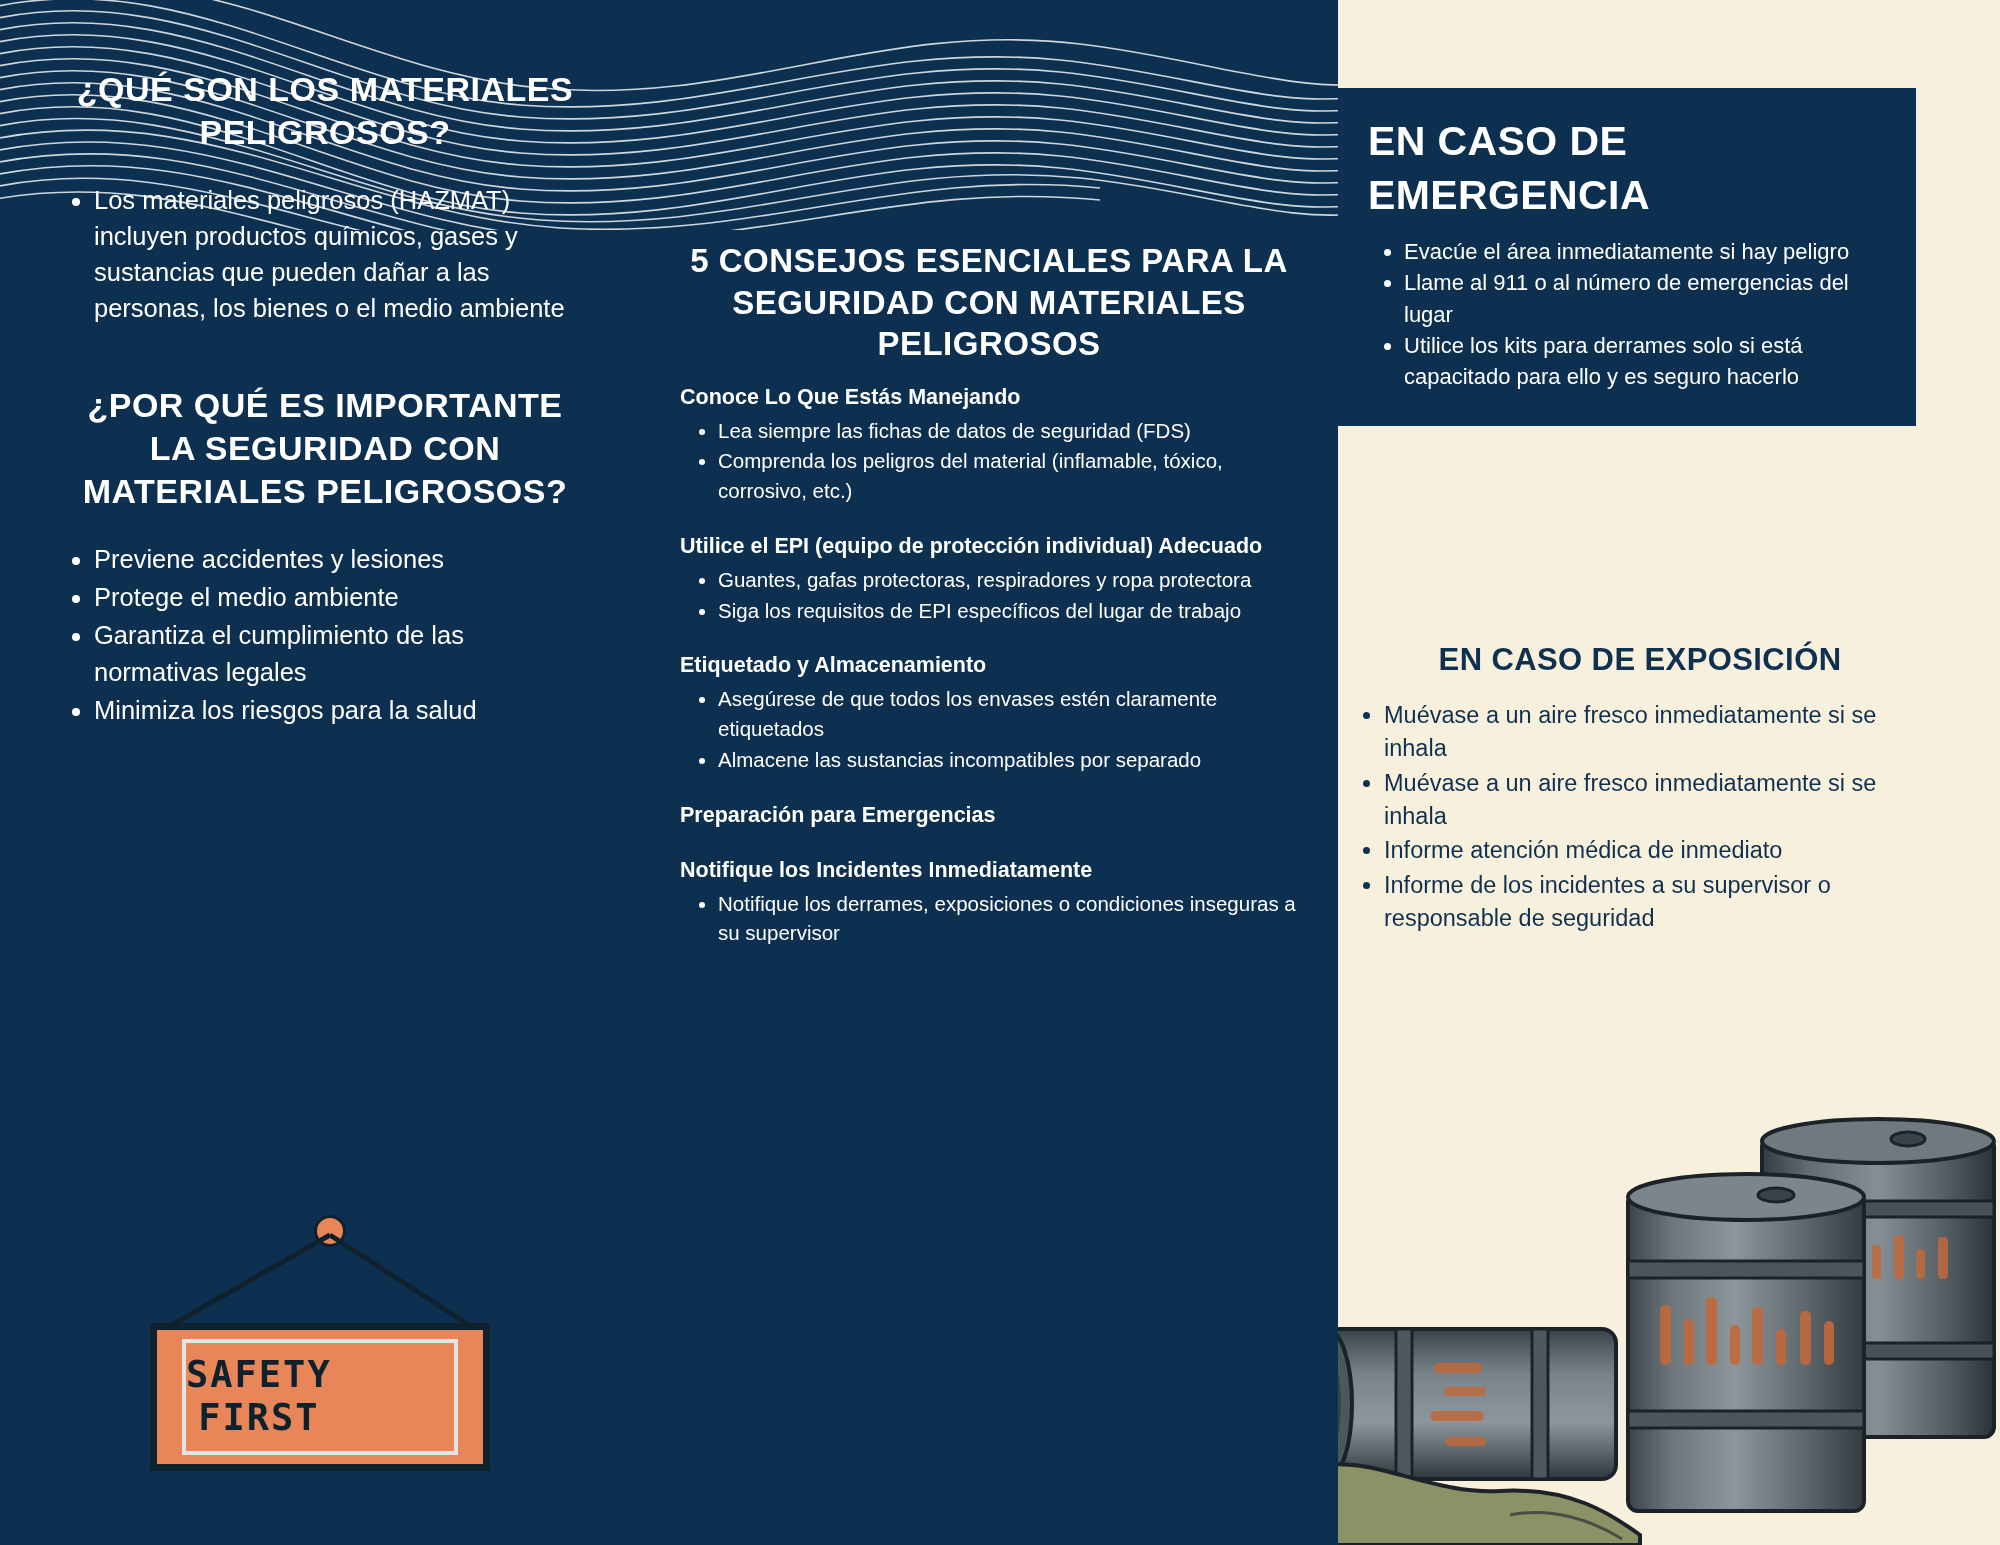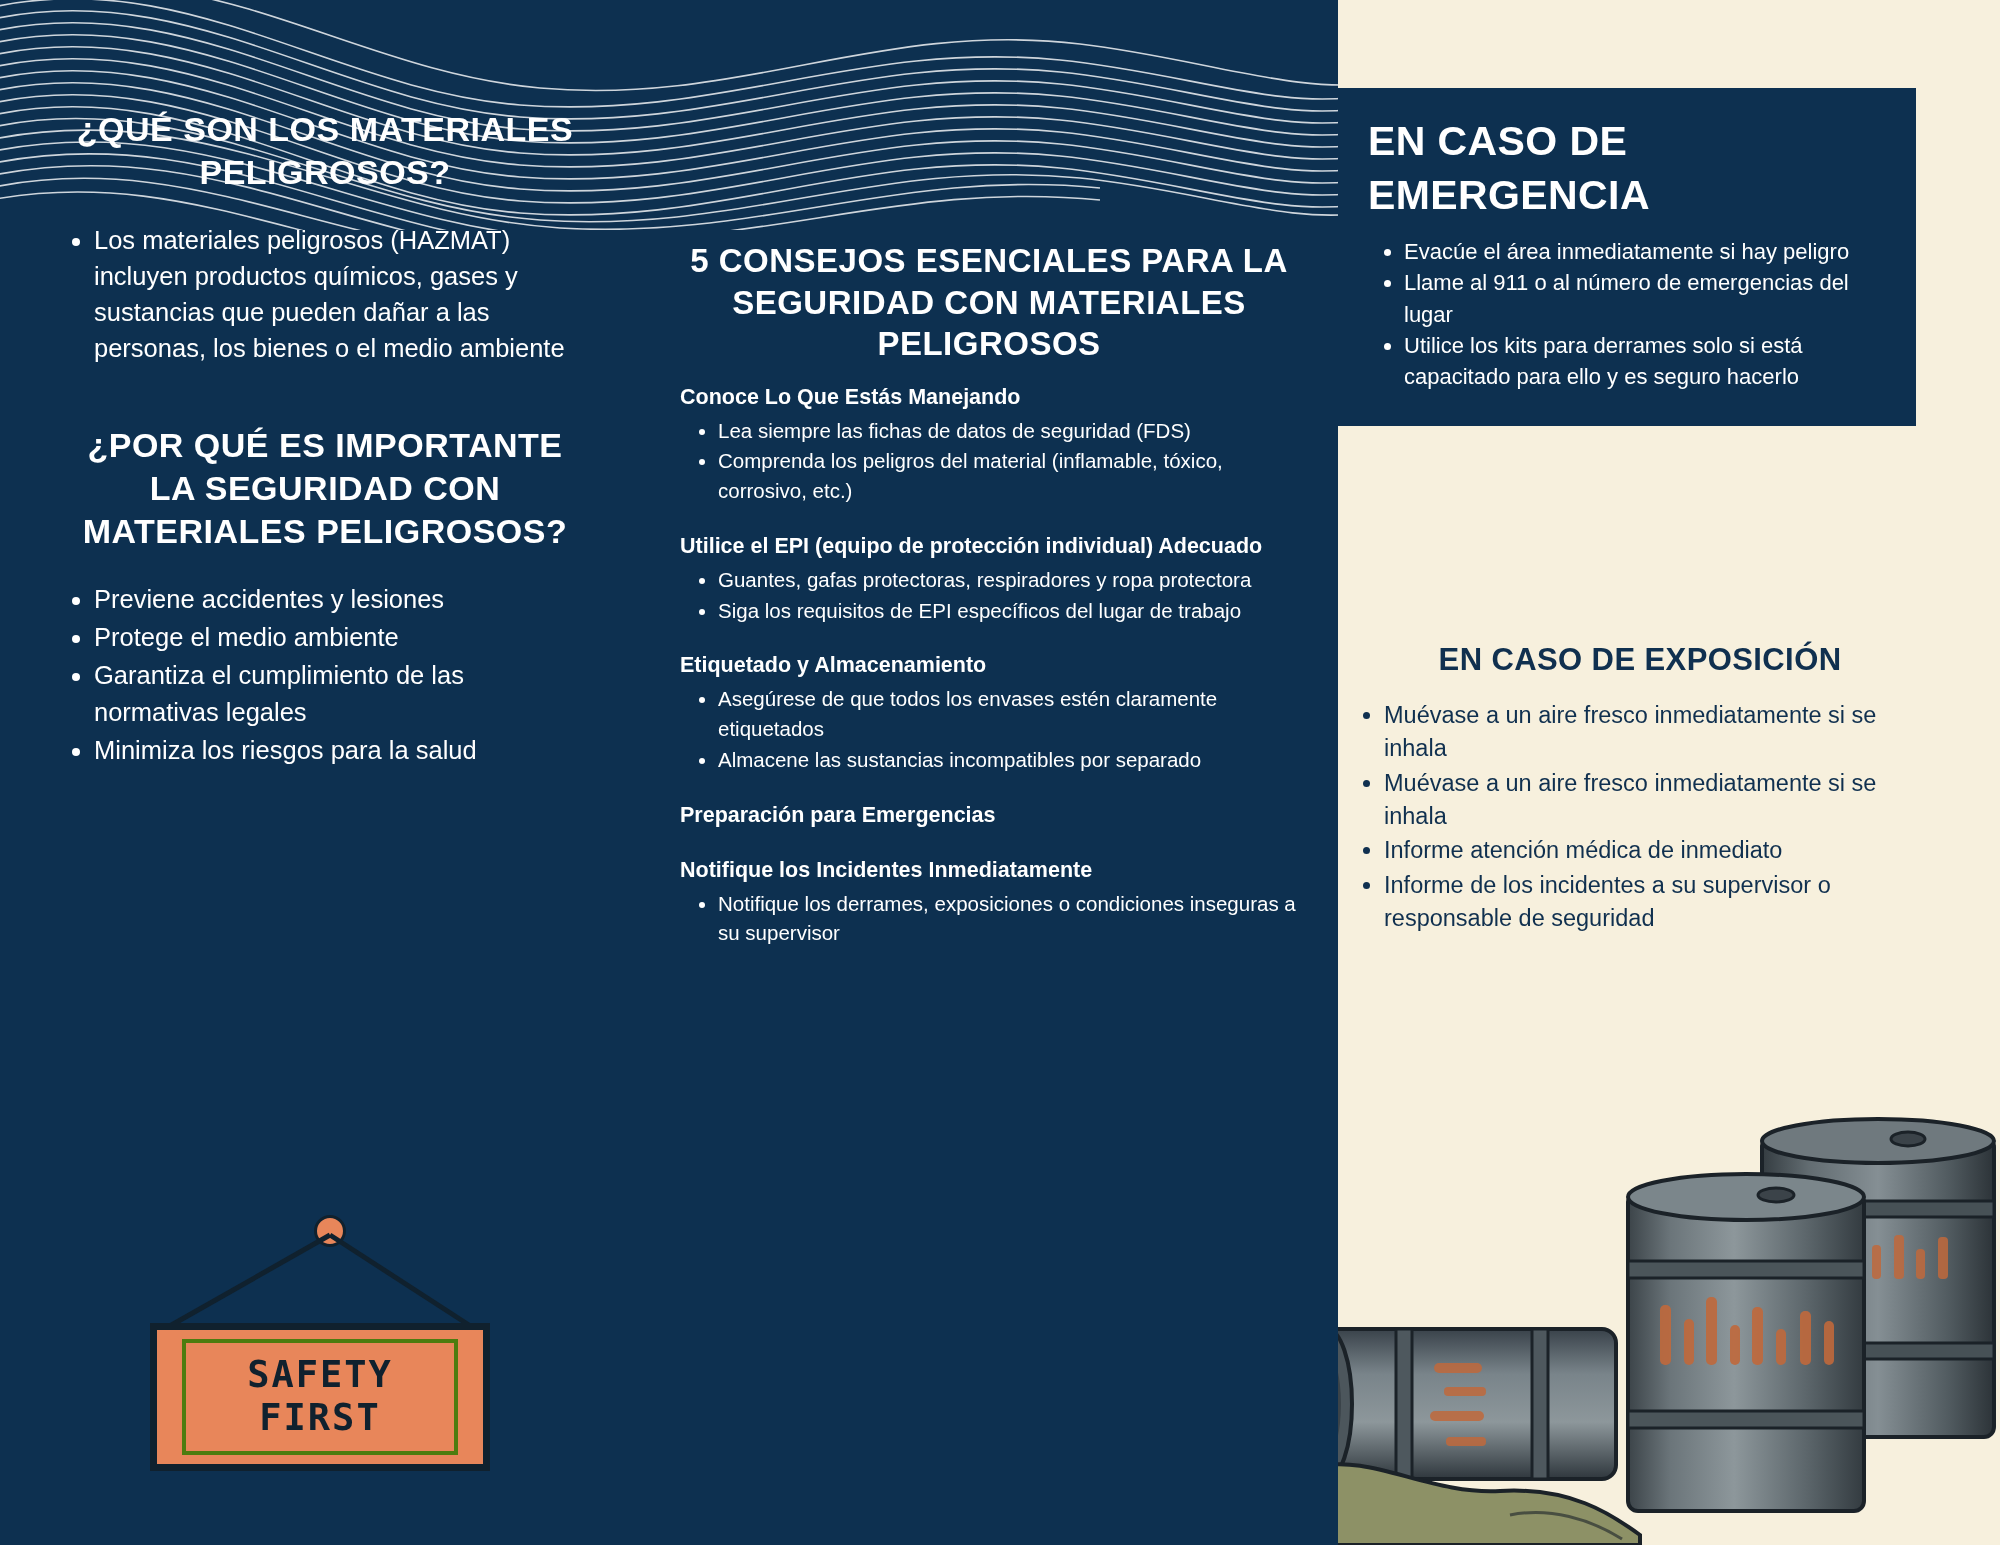--- a/index.html
+++ b/index.html
@@ -35,21 +35,21 @@
     height: 100%;
     background: #0d3050;
     display: flex;
     z-index: 1;
   }
 
   .col {
     position: relative;
     z-index: 3;
   }
-  .col1 { width: 650px; padding: 68px 60px 0 60px; margin-top: 40px; }
+  .col1 { width: 650px; padding: 68px 60px 0 60px; }
   .col2 { width: 688px; padding: 240px 40px 14px 30px; }
 
   
   .cream-col {
     position: relative;
     width: 662px;
     height: 100%;
     background: #f7f0dd;
     z-index: 1;
     overflow: hidden;
@@ -166,24 +166,23 @@
     left: 0; top: 108px;
     width: 340px; height: 148px;
     background: #e8865a;
     border: 7px solid #10212e;
     display: flex;
     align-items: center;
     justify-content: center;
   }
   .sign .plate-inner {
     width: 276px; height: 116px;
-    border: 4px solid #4d7c0f;
+    border: 4px solid #e5e5e5;
     display: flex;
     align-items: center;
-    justify-content: center;
   }
   .sign .plate-text {
     color: #10212e;
     font-family: "DejaVu Sans Mono", monospace;
     font-weight: 700;
     font-size: 37px;
     letter-spacing: 2px;
     line-height: 1.15;
     text-align: center;
   }

